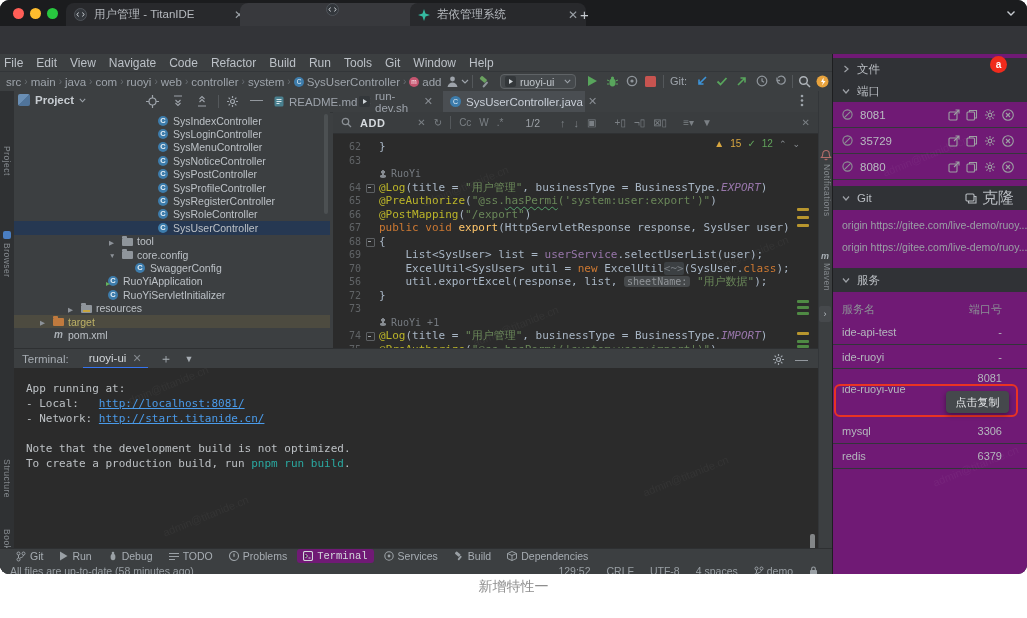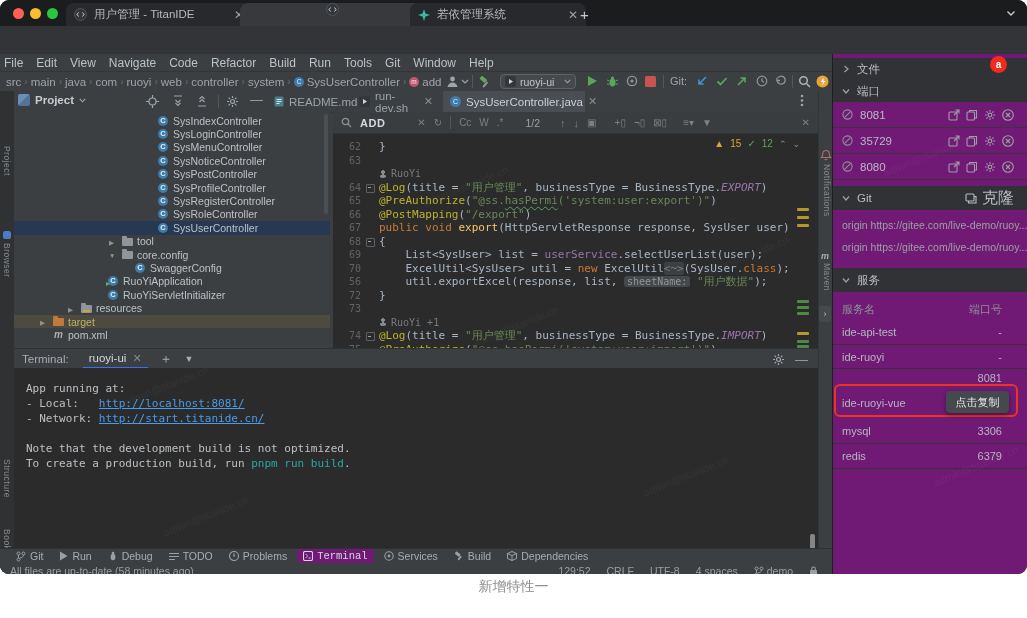--- a/index.html
+++ b/index.html
@@ -964,21 +964,21 @@
             <span class="pt">-</span>
           </div>
           <div class="srow" style="top: 291px; height: 24px;">
             <span class="nm">ide-ruoyi</span>
             <span class="pt">-</span>
           </div>
           <div class="srow" style="top: 315px; height: 17px; border-bottom: none;">
             <span class="nm"></span>
             <span class="pt">8081</span>
           </div>
-          <div class="srow" style="top: 336px; height: 26px; border-bottom: none;">
+          <div class="srow" style="top: 322px; height: 26px; border-bottom: none;">
             <span class="nm">ide-ruoyi-vue</span>
             <span class="pt"></span>
           </div>
           <div class="srow" style="top: 365px; height: 25px;">
             <span class="nm">mysql</span>
             <span class="pt">3306</span>
           </div>
           <div class="srow" style="top: 390px; height: 25px;">
             <span class="nm">redis</span>
             <span class="pt">6379</span>

